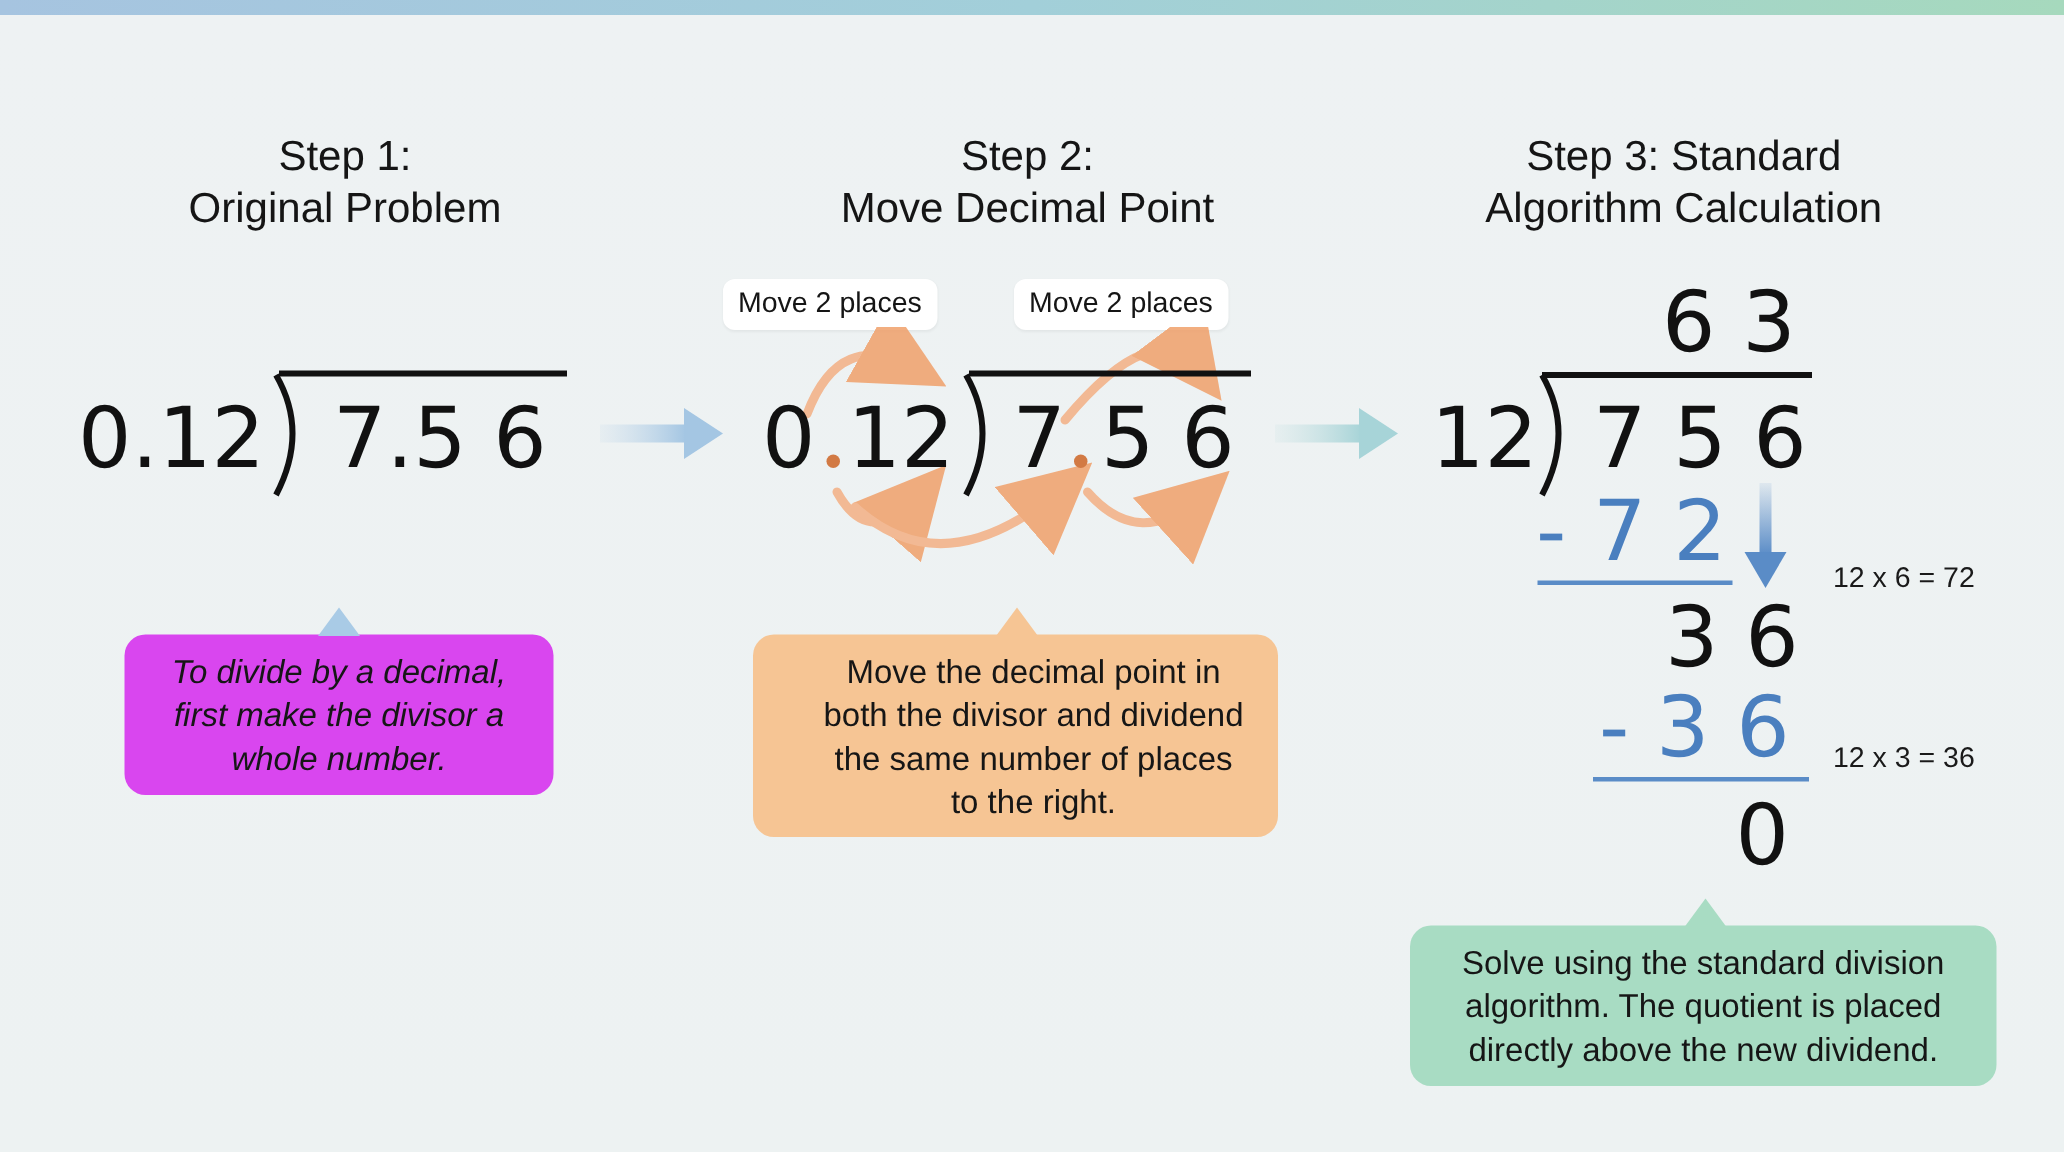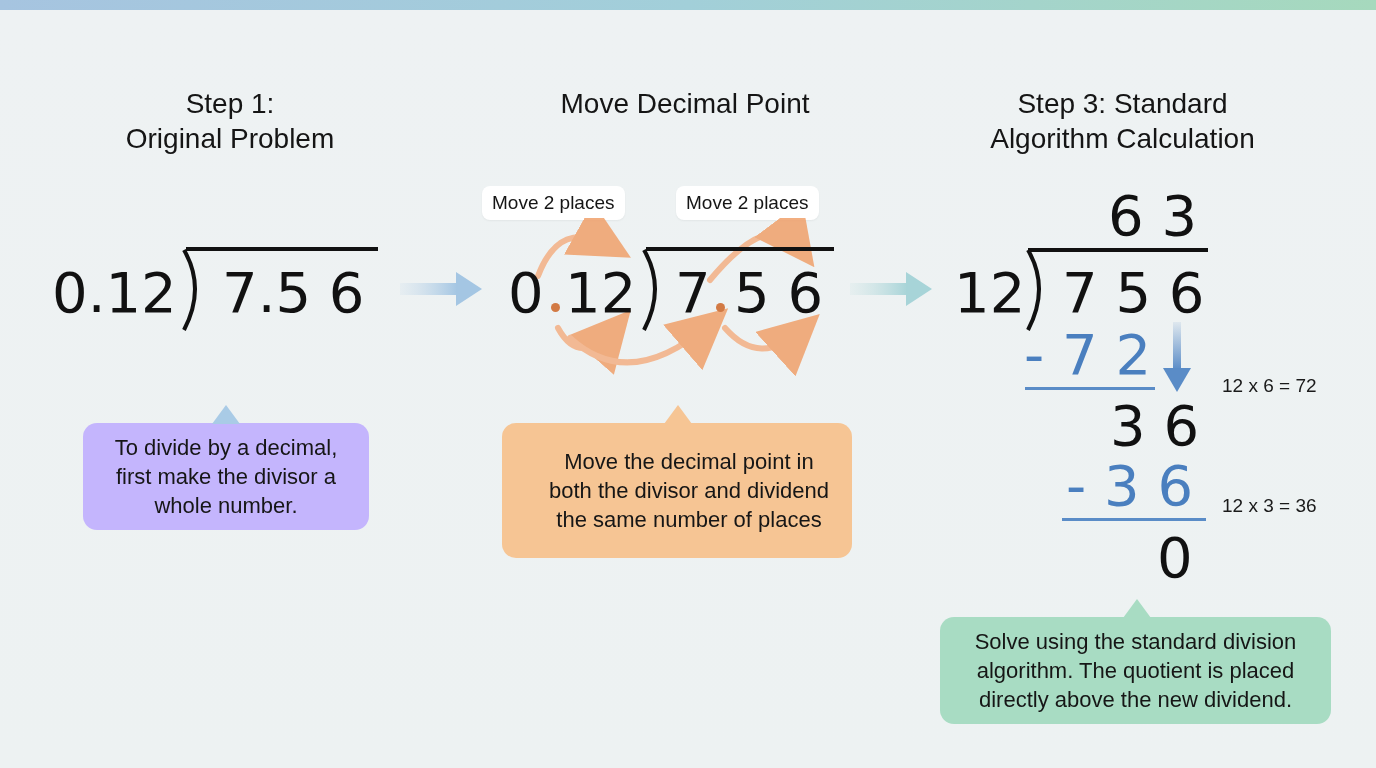--- a/index.html
+++ b/index.html
@@ -36,21 +36,21 @@
   }
   .callout {
     position: absolute; border-radius: 14px; font-size: 22px; line-height: 29px;
     text-align: center; color: #161616; display: flex; align-items: center; justify-content: center;
   }
   .callout .tail {
     position: absolute; top: -18px; width: 0; height: 0;
     border-left: 14px solid transparent; border-right: 14px solid transparent;
     border-bottom: 19px solid;
   }
-  .blue-cal { background: #c4b5fd; }
+  .blue-cal { background: #d946ef; font-style: italic; }
   .blue-cal .tail { border-bottom-color: #a9cbe6; }
   .orange-cal { background: #f6c594; }
   .orange-cal .tail { border-bottom-color: #f6c594; }
   .green-cal { background: #a8dcc3; }
   .green-cal .tail { border-bottom-color: #a8dcc3; }
   .blue-num { color: #4a7fbf; }
   .hline { position: absolute; height: 3px; background: #5a8cc7; }
   .side-note { position: absolute; font-size: 19px; color: #1a1a1a; white-space: pre; }
   .odot { position: absolute; width: 9px; height: 9px; border-radius: 50%; background: #d27a44; }
 </style>
@@ -86,20 +86,21 @@
 <div class="callout blue-cal" style="left:83px; top:423px; width:286px; height:107px;">
   <div class="tail" style="left:129px;"></div>
   <div>
     <div>To divide by a decimal,</div>
     <div>first make the divisor a</div>
     <div>whole number.</div>
   </div>
 </div>
 
 <div class="title" style="left:520px; top:86px; width:330px;">
+  <span>Step 2:</span>
   <span>Move Decimal Point</span>
 </div>
 
 <div class="label-pill" style="left:482px; top:186px;">Move 2 places</div>
 <div class="label-pill" style="left:676px; top:186px;">Move 2 places</div>
 
 <svg width="360" height="160" style="position:absolute; left:510px; top:218px;">
   <defs>
     <marker id="ah" markerWidth="10" markerHeight="10" refX="6" refY="5" orient="auto">
       <polygon points="0,0 10,5 0,10" fill="#f0a06a"></polygon>
@@ -135,20 +136,21 @@
   <rect x="2" y="13" width="60" height="12" fill="url(#ga2)"></rect>
   <polygon points="58,2 84,19 58,36" fill="#a7d4d8"></polygon>
 </svg>
 
 <div class="callout orange-cal" style="left:502px; top:423px; width:350px; height:135px;padding-left:24px;">
   <div class="tail" style="left:162px;"></div>
   <div>
     <div>Move the decimal point in</div>
     <div>both the divisor and dividend</div>
     <div>the same number of places</div>
+    <div>to the right.</div>
   </div>
 </div>
 
 <div class="title" style="left:960px; top:86px; width:325px;">
   <span>Step 3: Standard</span>
   <span>Algorithm Calculation</span>
 </div>
 
 <div class="num" style="left:1108px; top:186px;">6 3</div>
 <div class="vinculum" style="left:1028px; top:248px; width:180px;"></div>

